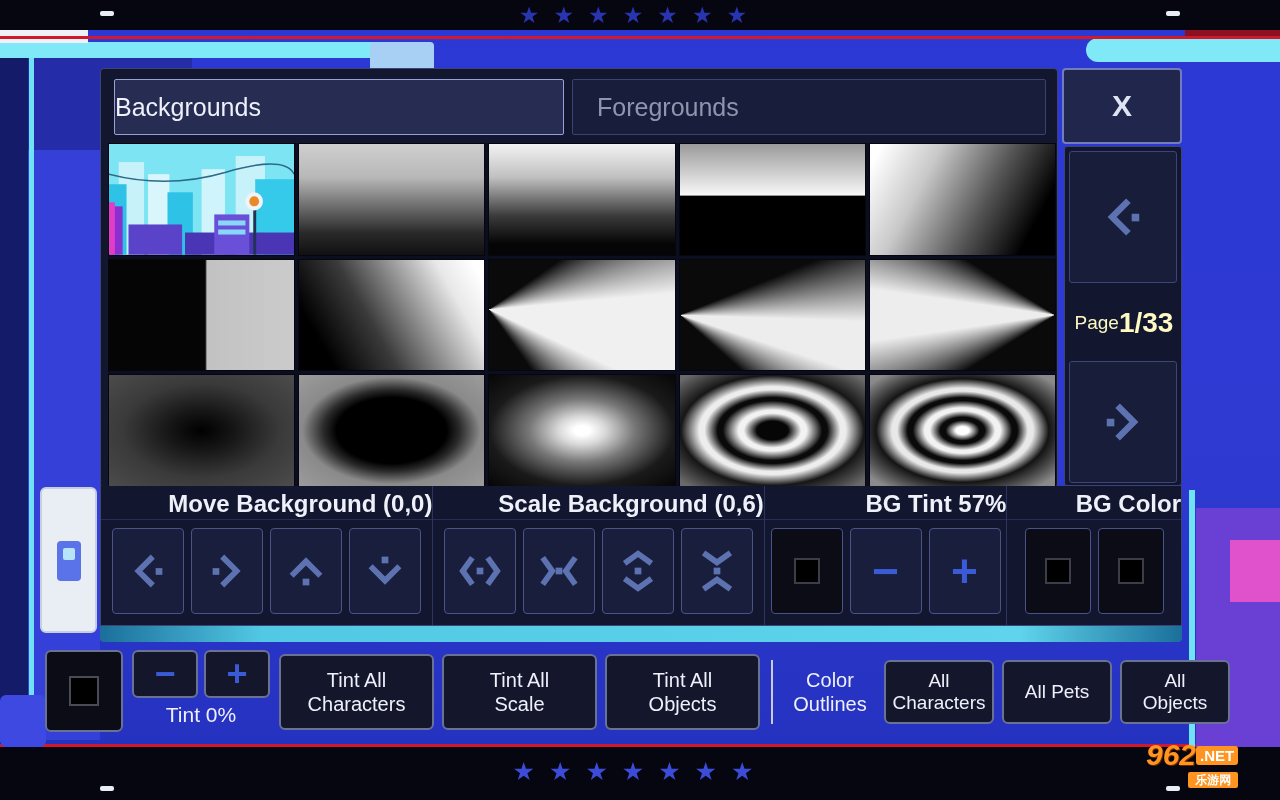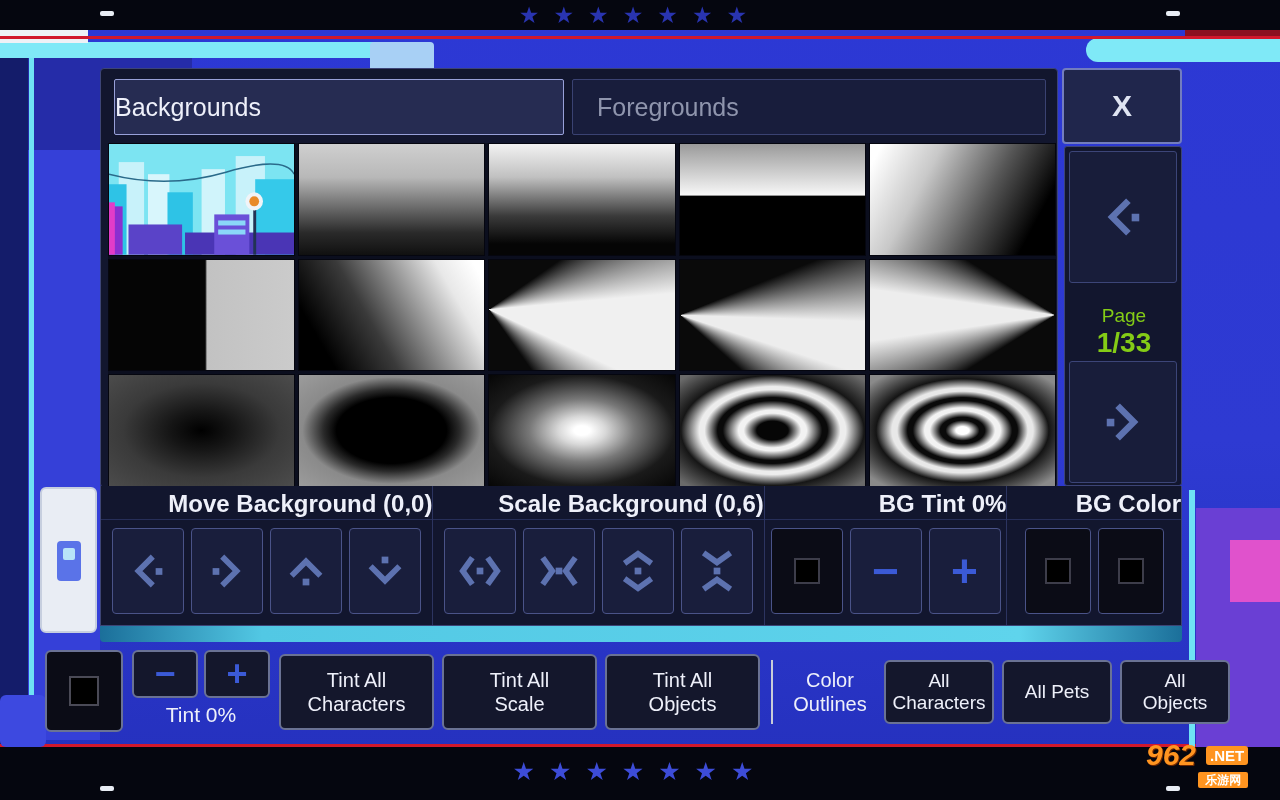--- a/index.html
+++ b/index.html
@@ -31,21 +31,21 @@
                 border:2px solid #c7cfdf; border-radius:6px; }
   .card-icon { left:15px; top:52px; width:24px; height:40px; background:#5a73e8; border-radius:4px; }
   .card-icon-inner { left:6px; top:7px; width:12px; height:12px; background:#b8e4f8; border-radius:2px; }
   .purple-block { left:1196px; top:508px; width:84px; height:240px; background:#6a3fd4; }
   .pink-block { left:1230px; top:540px; width:50px; height:62px; background:#e052cc; }
   .cyan-vline-r { left:1189px; top:490px; width:6px; height:258px; background:#6fe2f4; }
   .bl-chip { left:0; top:695px; width:46px; height:52px; background:#3d49e0; border-radius:6px; }
 
   
   .wm { left:1146px; top:740px; z-index:60; display:flex; flex-direction:column; align-items:flex-end; }
-  .wm-row { display:flex; align-items:center; gap:10px;text-align:center; }
+  .wm-row { display:flex; align-items:center; gap:0;text-align:center; }
   .wm-962 { color:#ff9420; font-style:italic; font-weight:900; font-size:30px;
             text-shadow:1px 1px 0 #6d2600; line-height:1; }
   .wm-net { background:#ff9420; color:#fff; font-weight:900; font-size:15px;
             padding:2px 4px; border-radius:3px; line-height:1; }
   .wm-sub { background:#ff9420; color:#fff; font-weight:700; font-size:12px;
             padding:1px 7px; border-radius:2px; margin-top:2px; line-height:1.2; }
 
   
   .modal-root { left:100px; top:68px; width:1082px; height:577px; z-index:20; }
   .main-panel { left:0; top:0; width:958px; height:420px; background:#12162e;
@@ -81,22 +81,22 @@
                  align-items:center; justify-content:center; color:#dfe4f2;
                  font-weight:900; font-size:30px; cursor:pointer; }
   .rail { left:964px; top:78px; width:118px; height:340px; background:#12162e;
           border:1px solid #3c4476; border-radius:3px; }
   .rail-btn { position:absolute; left:4px; width:108px; background:#181d3a;
               border:1px solid #3c4578; border-radius:3px; display:flex;
               align-items:center; justify-content:center; cursor:pointer; }
   .rail-prev { top:4px; height:132px; }
   .rail-next { top:214px; height:122px; }
   .pager { position:absolute; left:0; top:140px; width:118px; height:72px;
-           display:flex; flex-direction:column; align-items:center; justify-content:flex-end;
-           color:#84cc16; }
+           display:flex; flex-direction:row; align-items:center; justify-content:center;
+           color:#fef9c3; }
   .pager .p1 { font-size:19px; }
   .pager .p2 { font-size:28px; font-weight:700; }
 
   .controls { left:0; top:418px; width:1082px; height:140px; background:#12162e;
               border:1px solid #3c4476; border-top:none; display:flex; }
   .group { padding-top:4px; border-right:1px solid #2c3460; }
   .group:last-child { border-right:none; }
   .g-move { width:333px; } .g-scale { width:332px; } .g-tint { width:243px; } .g-color { width:174px; }
   .group-label { text-align:right; font-size:24px; font-weight:700; color:#eef0fa;
                  height:30px; line-height:28px; border-bottom:1px solid #262e58; }
@@ -315,21 +315,21 @@
             <svg class="icon-svg" width="46" height="46" viewBox="0 0 48 48">
               <path d="M10 5 L24 15 L38 5" stroke="#5d72b0" stroke-width="6" fill="none"></path>
               <path d="M10 43 L24 33 L38 43" stroke="#5d72b0" stroke-width="6" fill="none"></path>
               <rect x="20.5" y="20.5" width="7" height="7" fill="#5d72b0"></rect>
             </svg>
           </div>
         </div>
       </div>
 
       <div class="group g-tint">
-        <div class="group-label">BG Tint 0%</div>
+        <div class="group-label">BG Tint 57%</div>
         <div class="group-buttons">
           <div class="swatch">
             <div class="sw-inner"></div>
           </div>
           <div class="ctl-btn">
             <span class="pm">−</span>
           </div>
           <div class="ctl-btn">
             <span class="pm">+</span>
           </div>

